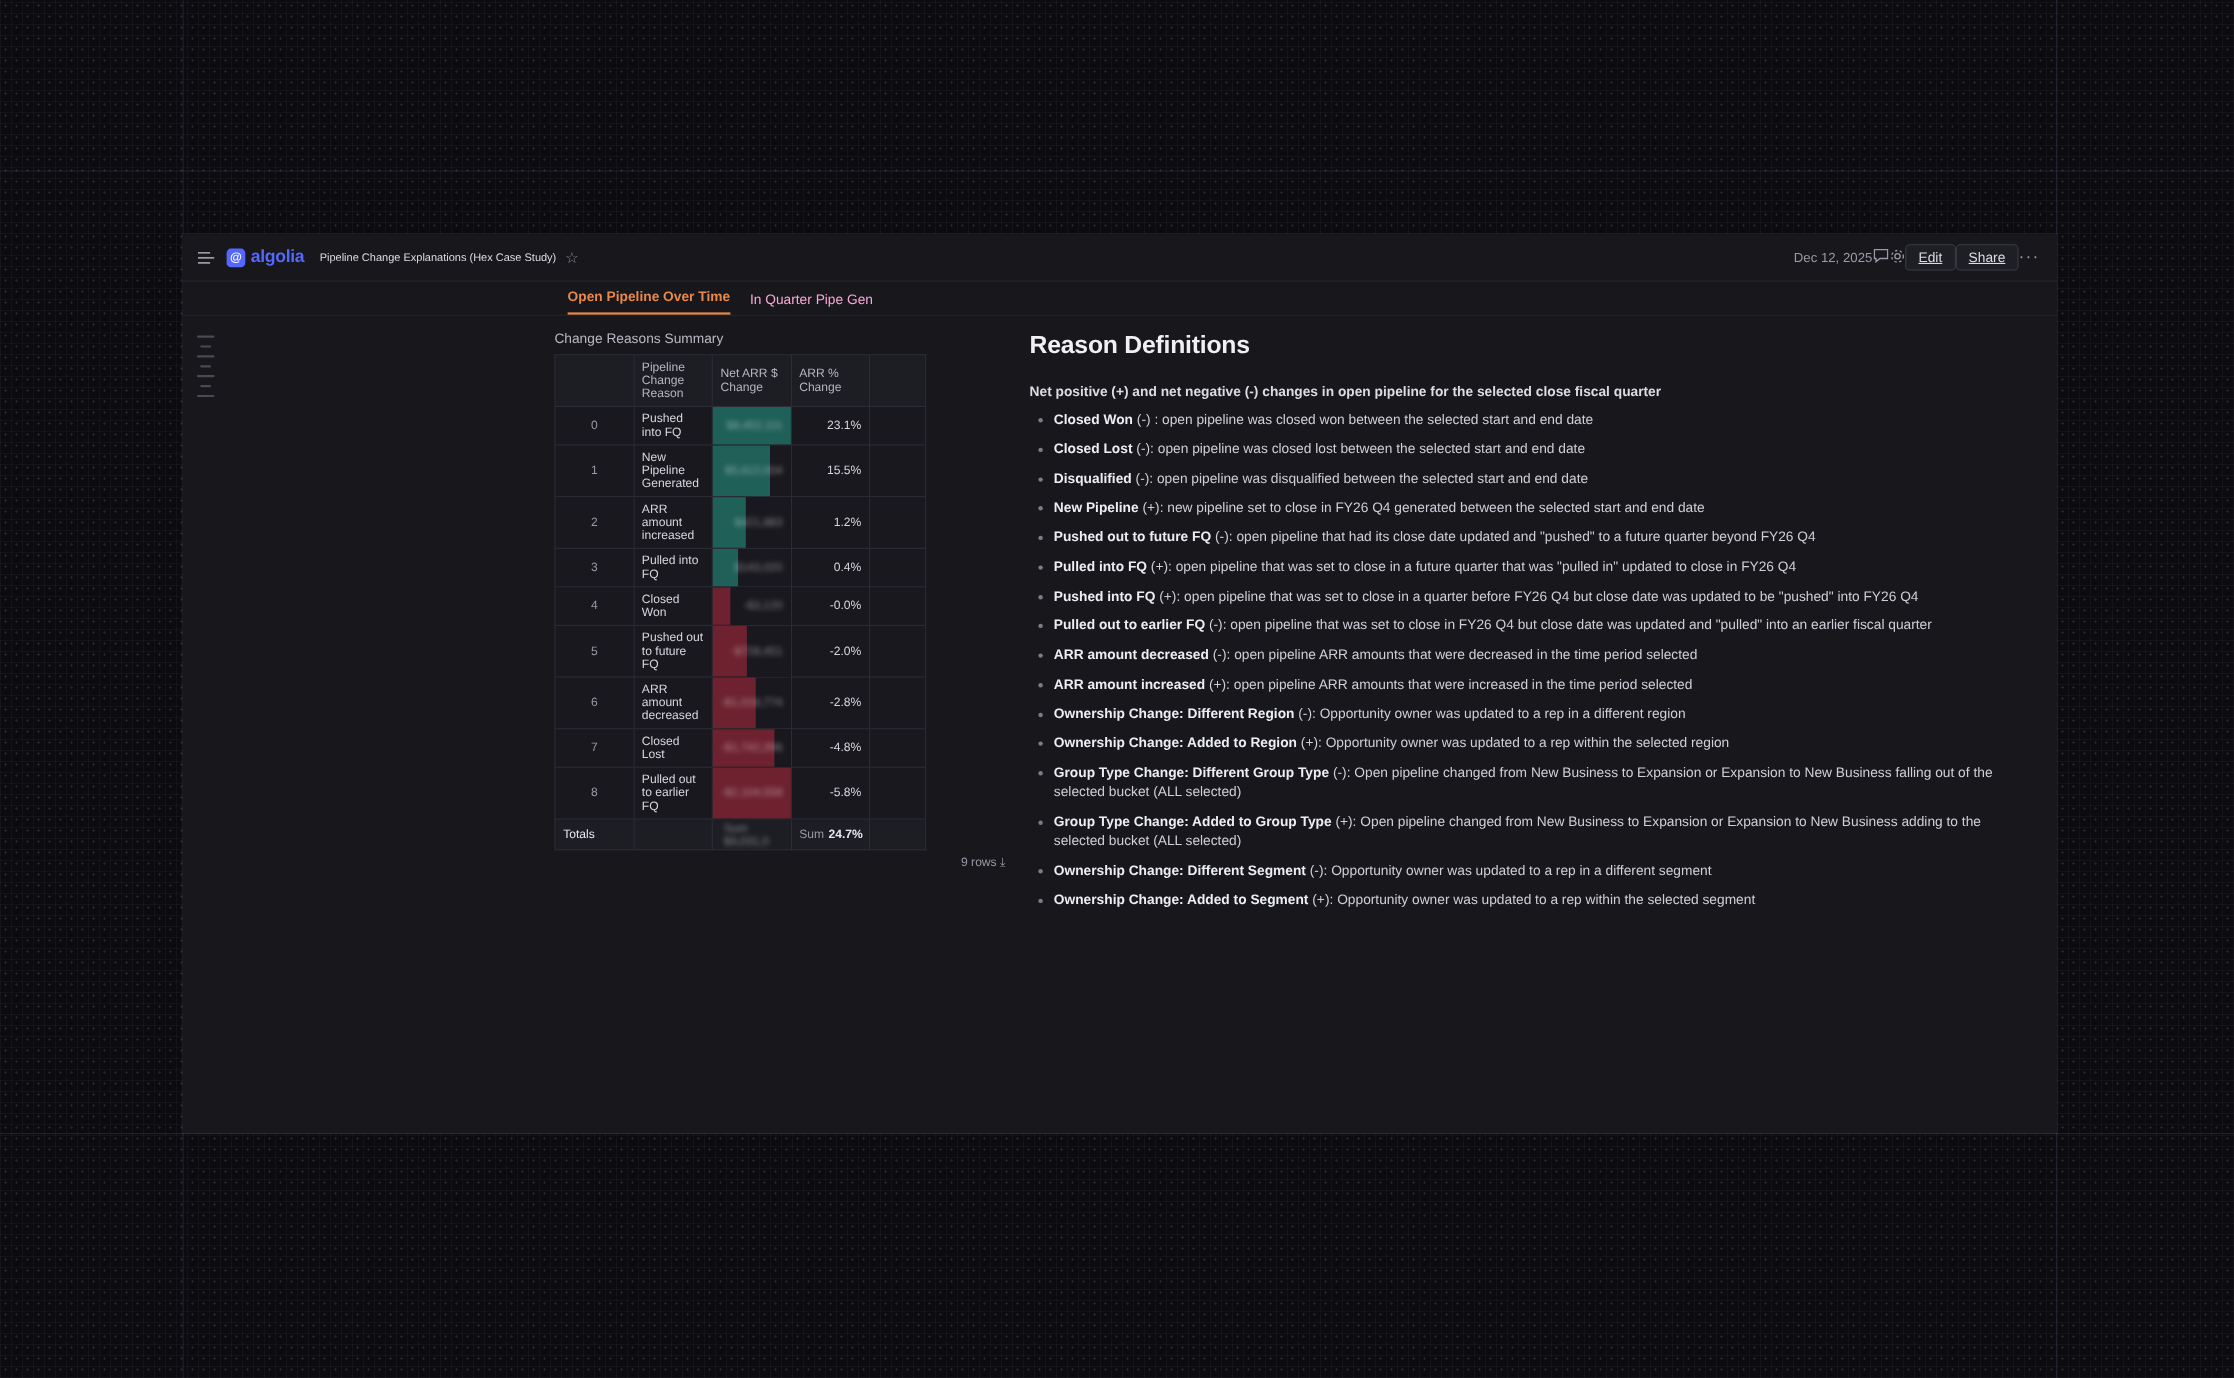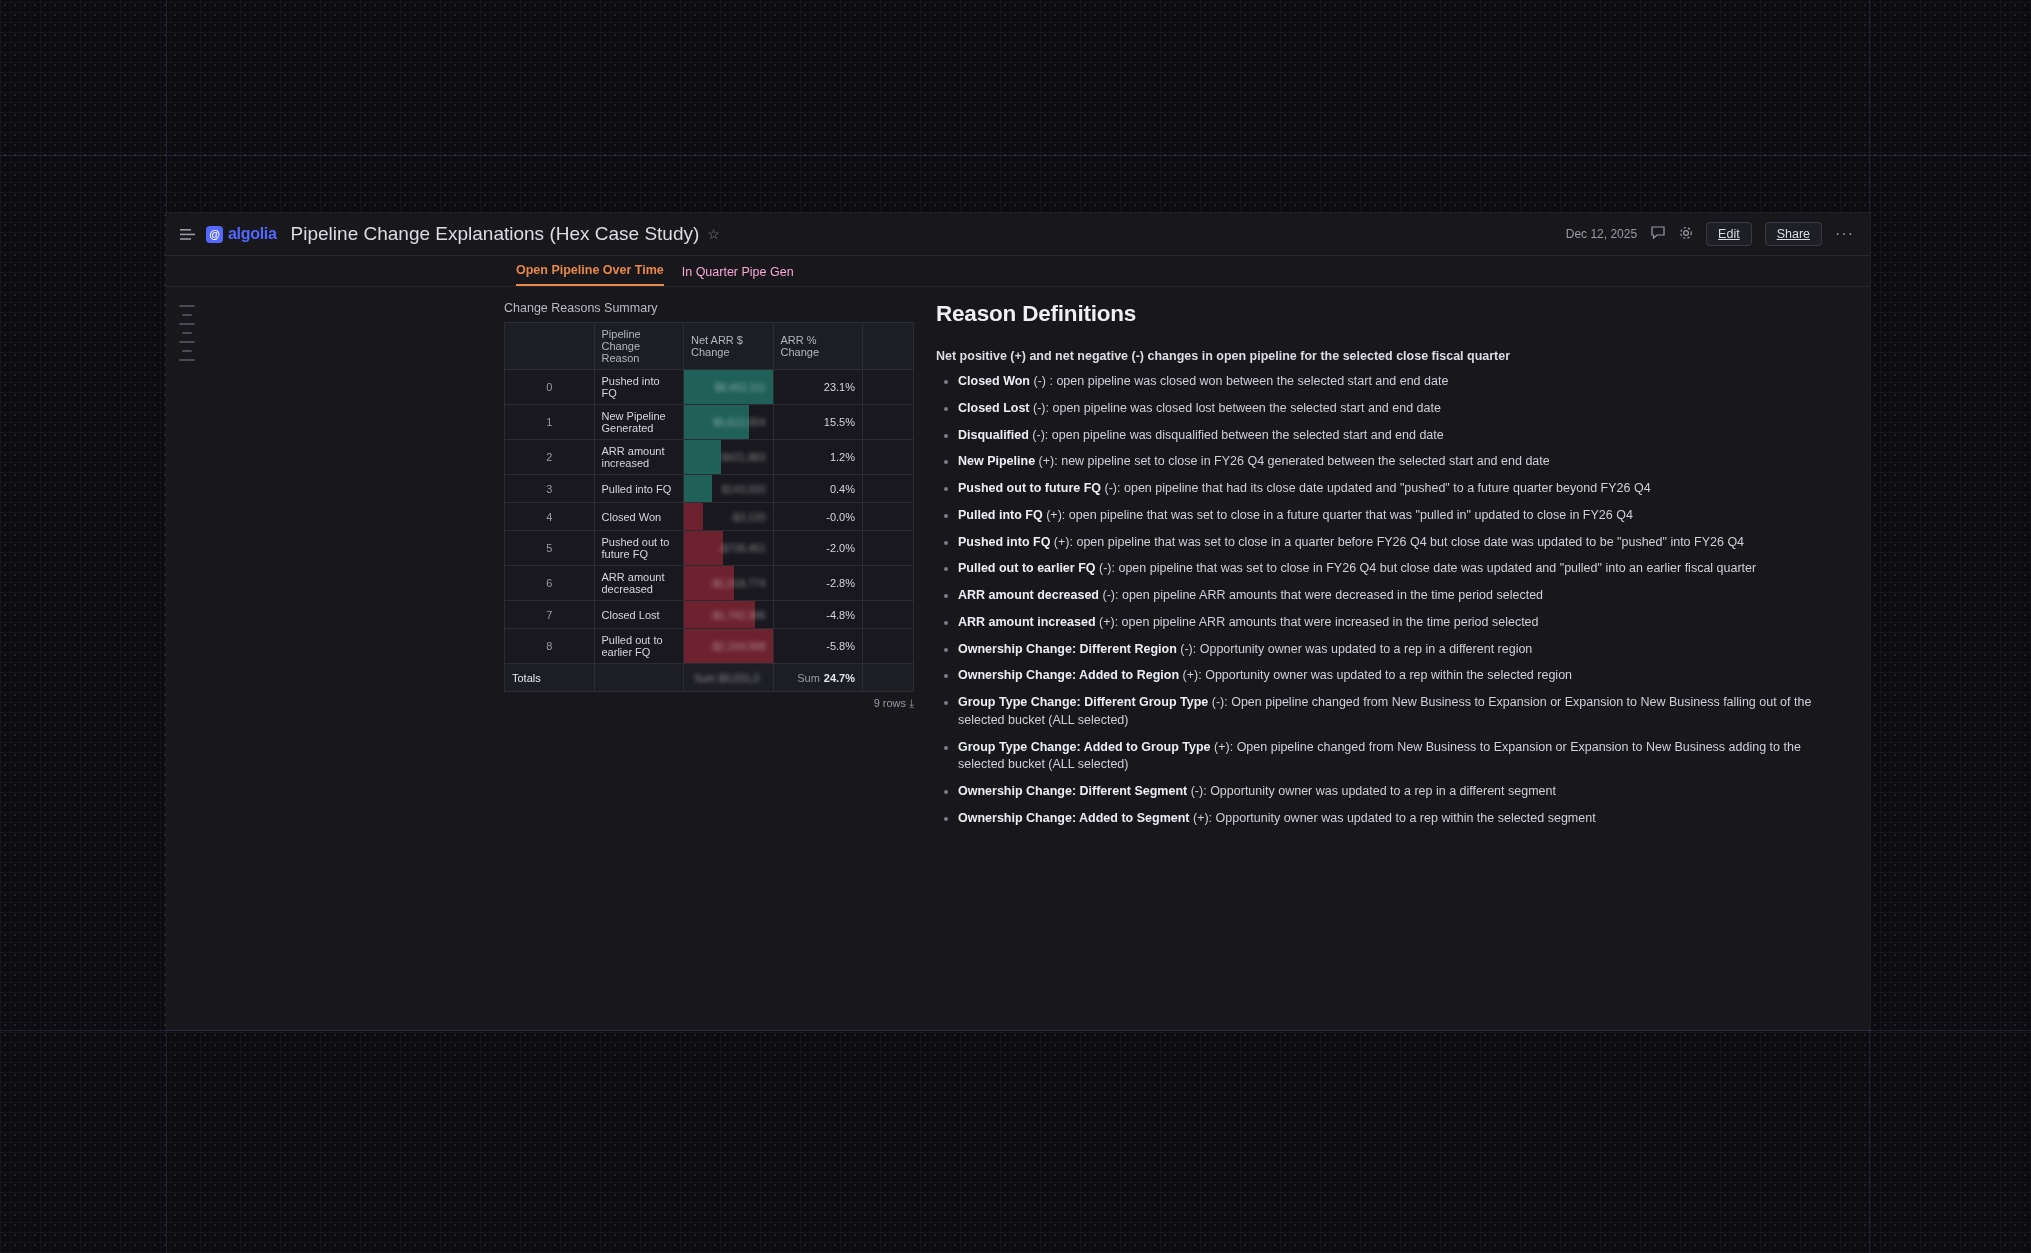--- a/index.html
+++ b/index.html
@@ -88,35 +88,34 @@
     font-weight: bold;
   }
   .logo-text {
     color: #5468ff;
     font-size: 16px;
     font-weight: bold;
     letter-spacing: -0.3px;
   }
   .doc-title {
     color: #dcdce3;
-    font-size: 19px;
+    font-size: 10px;
     margin-right: 8px;
     white-space: nowrap;
     text-align: center;
   }
   .star-icon {
     color: #8a8a95;
     font-size: 14px;
     cursor: pointer;
   }
   .topbar-right {
     margin-left: auto;
     display: flex;
     align-items: center;
-    gap: 13px;
   }
   .date-text {
     color: #9a9aa5;
     font-size: 12px;
   }
   .comment-icon {
     color: #9a9aa5;
     font-size: 14px;
     cursor: pointer;
     display: inline-block;
@@ -211,21 +210,21 @@
   }
   .caption {
     color: #b9b9c2;
     font-size: 12.5px;
     margin-bottom: 7px;
   }
 
   
   table.grid {
     border-collapse: collapse;
-    width: 410px;
+    width: 338px;
     font-size: 11.5px;
     color: #d6d6de;
     table-layout: fixed;
   }
   table.grid th {
     background: #1d1d24;
     border: 1px solid #2c2c35;
     font-weight: normal;
     color: #b6b6c0;
     font-size: 11px;

